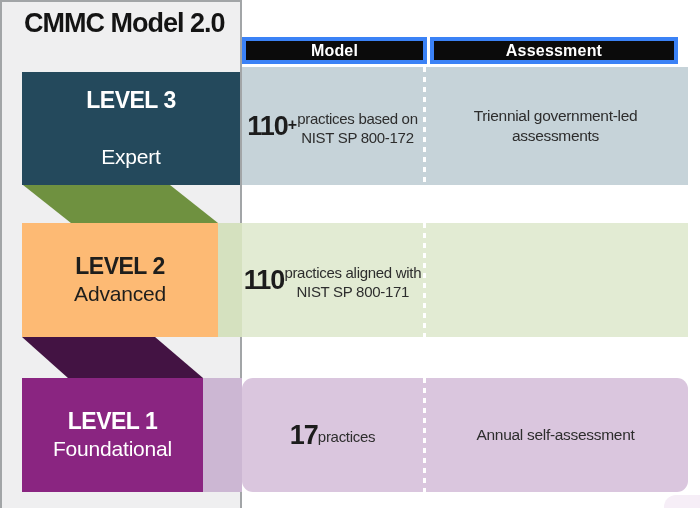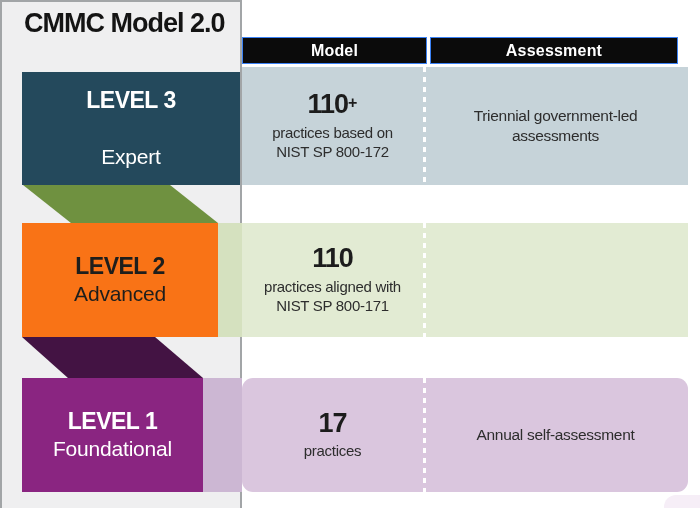--- a/index.html
+++ b/index.html
@@ -15,21 +15,21 @@
     background:#efeff0;border:2px solid #a2a5a7;border-bottom:none;
     box-sizing:border-box;
   }
   .title{
     position:absolute;left:24px;top:8px;width:210px;
     font-size:27px;font-weight:800;letter-spacing:-1px;color:#141414;
     white-space:nowrap;
   }
   
   .hdr{
-    position:absolute;top:37px;height:27px;background:#0b0b0b;border:1px solid #3b82f6;
+    position:absolute;top:37px;height:27px;background:#0b0b0b;border:4px solid #3b82f6;
     box-sizing:border-box;color:#fff;font-size:16px;font-weight:700;letter-spacing:.2px;
     display:flex;align-items:center;justify-content:center;
   }
   .hdr-model{left:242px;width:185px;}
   .hdr-assess{left:430px;width:248px;}
   
   .row{position:absolute;left:242px;width:446px;display:flex;}
   .row3{top:67px;height:118px;background:#c6d3d9;}
   .row2{top:223px;height:114px;background:#e2ebd3;}
   .row1{top:378px;height:114px;background:#dac6de;border-radius:11px;}
@@ -38,33 +38,33 @@
   .band1{left:203px;top:378px;width:39px;height:114px;background:#ccb7d3;}
   
   .divider{
     position:absolute;left:423px;width:3px;
     background:repeating-linear-gradient(to bottom,#ffffff 0 5px,transparent 5px 10px);
   }
   .div3{top:67px;height:118px;}
   .div2{top:223px;height:114px;}
   .div1{top:378px;height:114px;}
   
-  .cell-model{width:181px;display:flex;flex-direction:column;align-items:center;justify-content:center;text-align:center;}
+  .cell-model{width:181px;display:flex;flex-direction:row;align-items:center;justify-content:center;text-align:center;}
   .cell-assess{flex:1;display:flex;align-items:center;justify-content:center;text-align:center;padding:0 8px;box-sizing:border-box;}
   .value{font-size:27px;font-weight:800;letter-spacing:-1px;color:#1c1c1c;line-height:1.05;}
   .value .suffix{font-size:16px;font-weight:800;vertical-align:5px;letter-spacing:0;}
   .desc{margin-top:4px;font-size:15px;line-height:1.3;letter-spacing:-.3px;color:#2d2d2d;white-space:pre-line;}
   .assess-text{font-size:15.5px;line-height:1.32;letter-spacing:-.3px;color:#2d2d2d;white-space:pre-line;}
   
   .block{
     position:absolute;display:flex;flex-direction:column;align-items:center;justify-content:center;
     text-align:center;
   }
   .blk3{left:22px;top:72px;width:218px;height:113px;background:#24495c;color:#fff;gap:28px;}
-  .blk2{left:22px;top:223px;width:196px;height:114px;background:#f97316;color:#1e1e1c;}
+  .blk2{left:22px;top:223px;width:196px;height:114px;background:#fdba74;color:#1e1e1c;}
   .blk1{left:22px;top:378px;width:181px;height:114px;background:#8a2581;color:#fff;}
   .lvl{font-size:23px;font-weight:800;letter-spacing:-.5px;line-height:1.1;}
   .tier{font-size:21px;letter-spacing:-.2px;margin-top:3px;}
   
   .fold{position:absolute;}
   .foldA{
     left:23px;top:185px;width:195px;height:38px;background:#6f9140;
     clip-path:polygon(0 0,75.4% 0,100% 100%,24.6% 100%);
   }
   .foldB{

